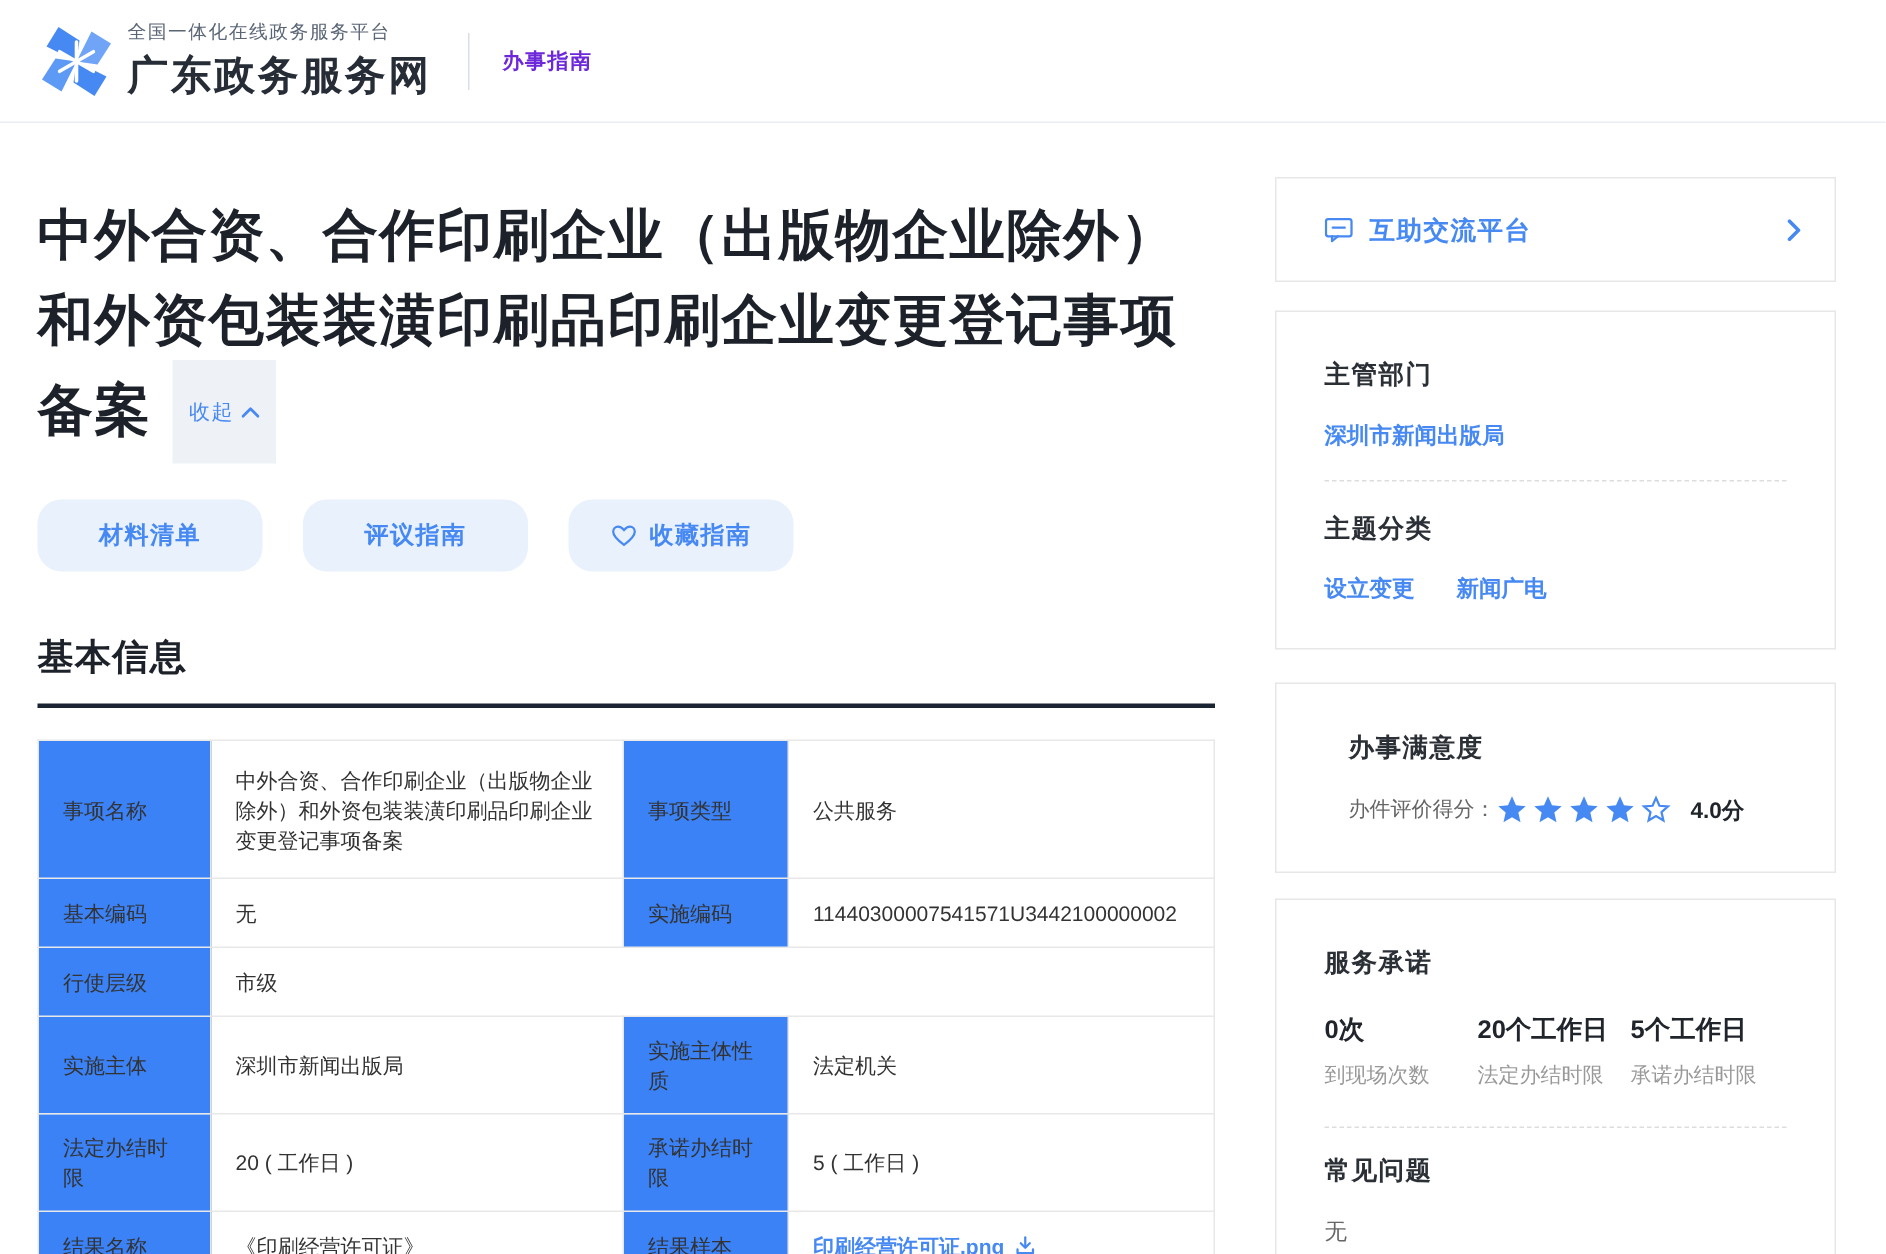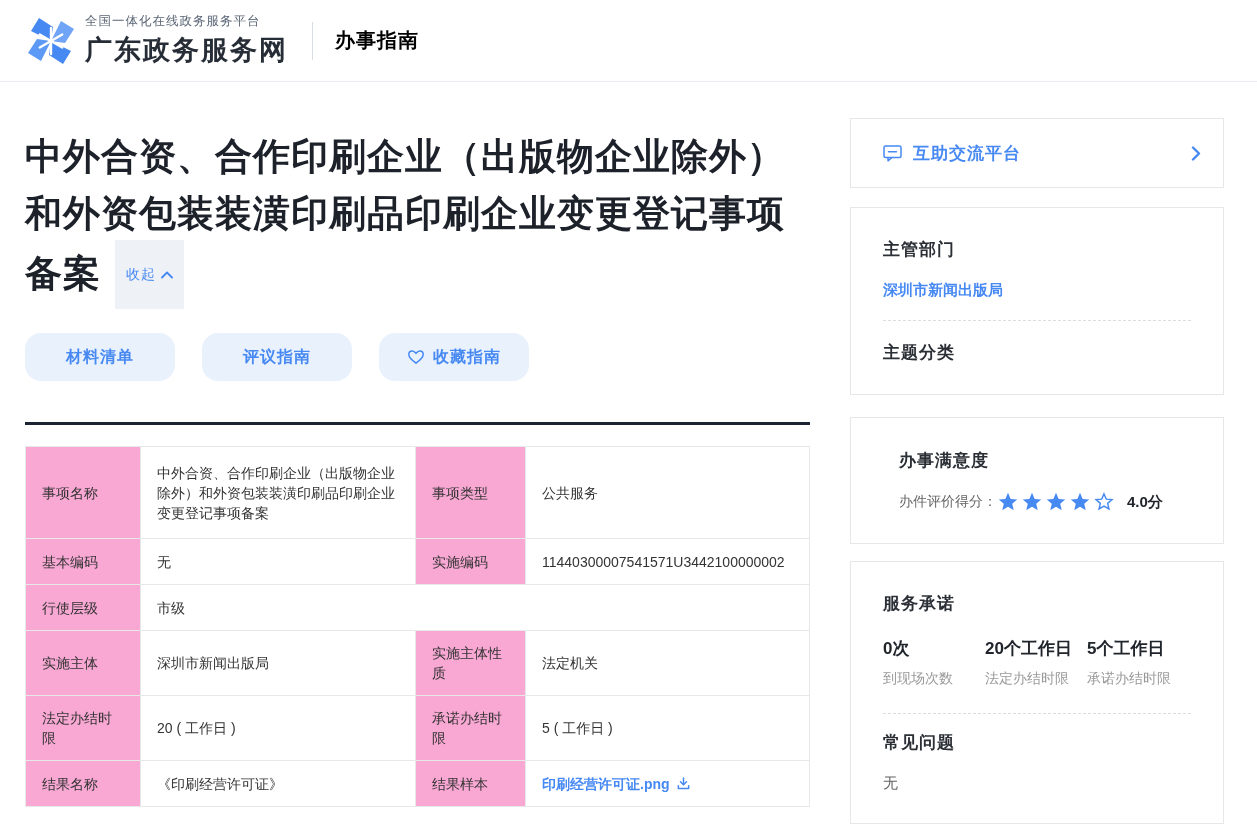--- a/index.html
+++ b/index.html
@@ -7,21 +7,21 @@
     font-family:"Liberation Sans","DejaVu Sans",sans-serif; color:#20242B; }
 
   
   .site-header { height:82px; display:flex; align-items:center; padding-left:25px;
     border-bottom:1px solid #e9edf2; background:#fff; }
   .logo-block { display:flex; align-items:center; cursor:pointer; }
   .logo-icon { width:52px; height:52px; margin-right:8px; }
   .logo-text .platform { font-size:12.5px; color:#5a6575; letter-spacing:1px; margin-bottom:2px; }
   .logo-text .site { font-size:27px; font-weight:bold; color:#272d36; letter-spacing:2px; }
   .header-divider { width:1px; height:38px; background:#d9dee5; margin:0 22px 0 24px; }
-  .header-page-title { font-size:20px; font-weight:bold; color:#000000; letter-spacing:1px; }
+  .header-page-title { font-size:14px; font-weight:bold; color:#6d28d9; letter-spacing:1px; }
 
   
   .content { display:flex; padding-left:25px; }
   .left-col { width:785px; margin-right:40px; flex:none; }
   .right-col { width:374px; flex:none; }
 
   
   .page-title { margin-top:46px; font-size:37px; line-height:57px; font-weight:600;
     color:#1d212a; letter-spacing:1px; }
   .collapse-badge { display:inline-flex; align-items:center; gap:5px; vertical-align:middle;
@@ -38,21 +38,21 @@
   .btn-secondary { background:#e9f1fd; color:#4789F3; font-weight:bold;border-radius:16px; }
 
   
   .section { margin-top:41px; }
   .section-title { font-size:24px; font-weight:600; color:#1d212a; letter-spacing:1px; }
   .section-rule { margin-top:15px; height:3px; background:#1b2433; width:100%; }
 
   table.info { margin-top:21px; width:100%; border-collapse:collapse; table-layout:fixed; }
   table.info td { border:1px solid #e8e8e8; font-size:14px; color:#333;
     padding:12px 16px; line-height:20px; vertical-align:middle; word-break:break-all; }
-  td.lbl { background:#f9a8d4; color:#333; }
+  td.lbl { background:#3b82f6; color:#333; }
   td.tall { line-height:30px; }
   tr.r0 td { height:92px; }
   tr.r td { height:46px; }
   .file-link { color:#4789F3; font-weight:bold; text-decoration:none; cursor:pointer;
     display:inline-flex; align-items:center; gap:6px; }
   .file-link svg { display:block; }
 
   
   .card { border:1px solid #e7e7e7; background:#fff; }
   .card-help { margin-top:36px; height:70px; display:flex; align-items:center;
@@ -129,20 +129,21 @@
       </button>
       <button class="btn btn-secondary">
         <svg width="18" height="16" viewBox="0 0 18 16">
           <path d="M9 14.2 C4.2 10.7 1.8 8 1.8 5.5 C1.8 3.5 3.3 2 5.1 2 C6.6 2 7.9 2.9 9 4.3 C10.1 2.9 11.4 2 12.9 2 C14.7 2 16.2 3.5 16.2 5.5 C16.2 8 13.8 10.7 9 14.2 Z" fill="none" stroke="#4789F3" stroke-width="1.5"></path>
         </svg>
         <span>收藏指南</span>
       </button>
     </div>
 
     <section class="section">
+      <div class="section-title">基本信息</div>
       <div class="section-rule"></div>
 
       <table class="info">
         <colgroup>
             <col style="width:115px">
             <col style="width:275px">
             <col style="width:110px">
             <col>
           </colgroup>
         <tbody>
@@ -214,20 +215,24 @@
       </svg>
     </div>
 
     <div class="card card-dept">
       <div class="panel-title">主管部门</div>
       <div class="dept-link-row">
         <a class="blue-link">深圳市新闻出版局</a>
       </div>
       <div class="dashed-divider"></div>
       <div class="panel-title">主题分类</div>
+      <div class="topic-links">
+        <a class="blue-link">设立变更</a>
+        <a class="blue-link">新闻广电</a>
+      </div>
     </div>
 
     <div class="card card-score">
       <div class="panel-title">办事满意度</div>
       <div class="score-row">
         <span class="score-label">办件评价得分：</span>
         <span class="stars">
           <svg width="22" height="22" viewBox="0 0 24 24">
               <path d="M12 2l2.9 6.6 7.1.6-5.4 4.7 1.6 7-6.2-3.7-6.2 3.7 1.6-7L2 9.2l7.1-.6z" fill="#4789F3"></path>
             </svg>

